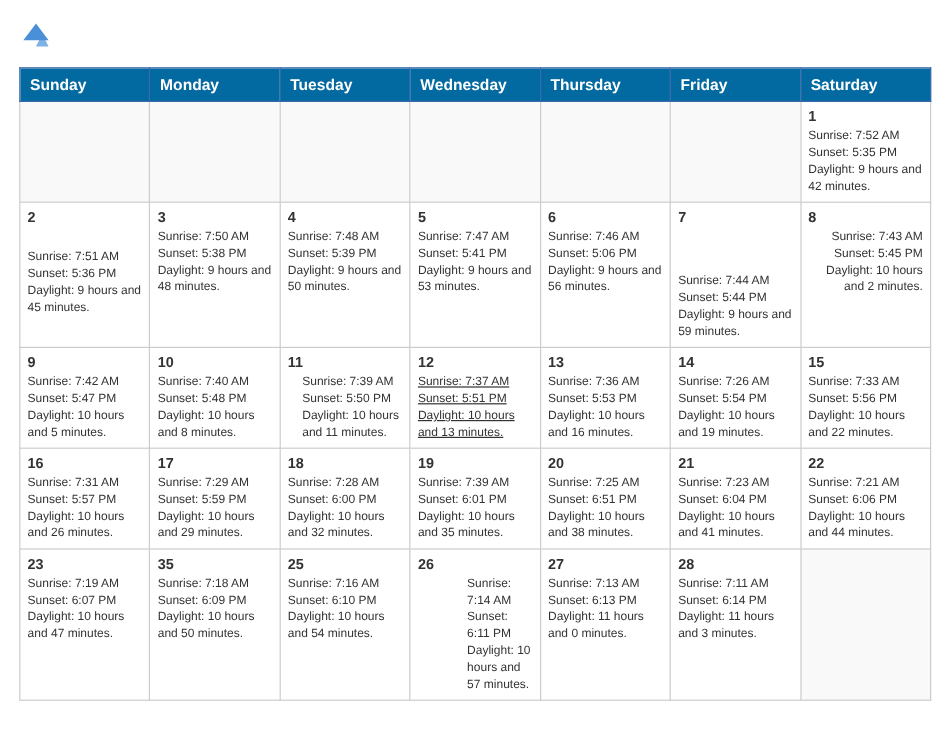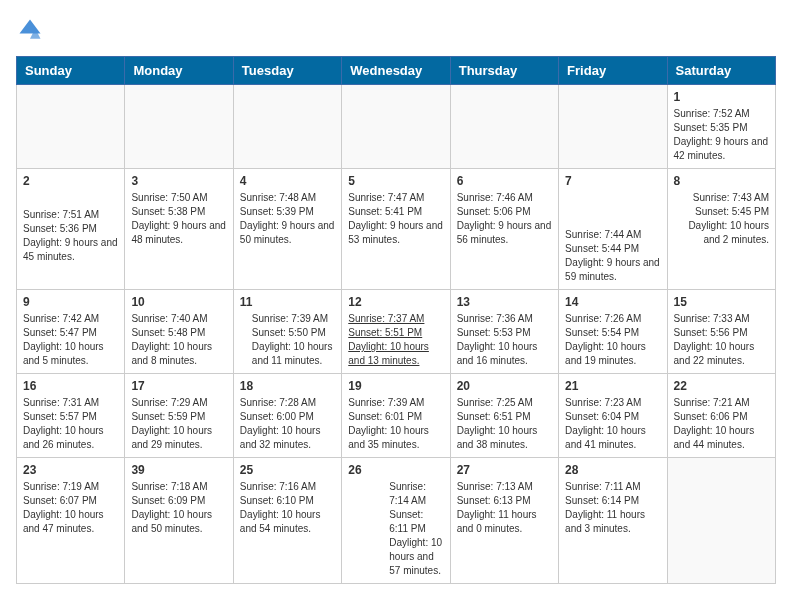--- a/index.html
+++ b/index.html
@@ -266,21 +266,21 @@
         </td>
       </tr>
       <tr>
         <td>
           <span class="day-num">23</span>
           <div class="day-info" style="white-space: pre-line;">Sunrise: 7:19 AM
 Sunset: 6:07 PM
 Daylight: 10 hours and 47 minutes.</div>
         </td>
         <td>
-          <span class="day-num">39</span>
+          <span class="day-num">35</span>
           <div class="day-info" style="white-space: pre-line;">Sunrise: 7:18 AM
 Sunset: 6:09 PM
 Daylight: 10 hours and 50 minutes.</div>
         </td>
         <td>
           <span class="day-num">25</span>
           <div class="day-info" style="white-space: pre-line;">Sunrise: 7:16 AM
 Sunset: 6:10 PM
 Daylight: 10 hours and 54 minutes.</div>
         </td>

